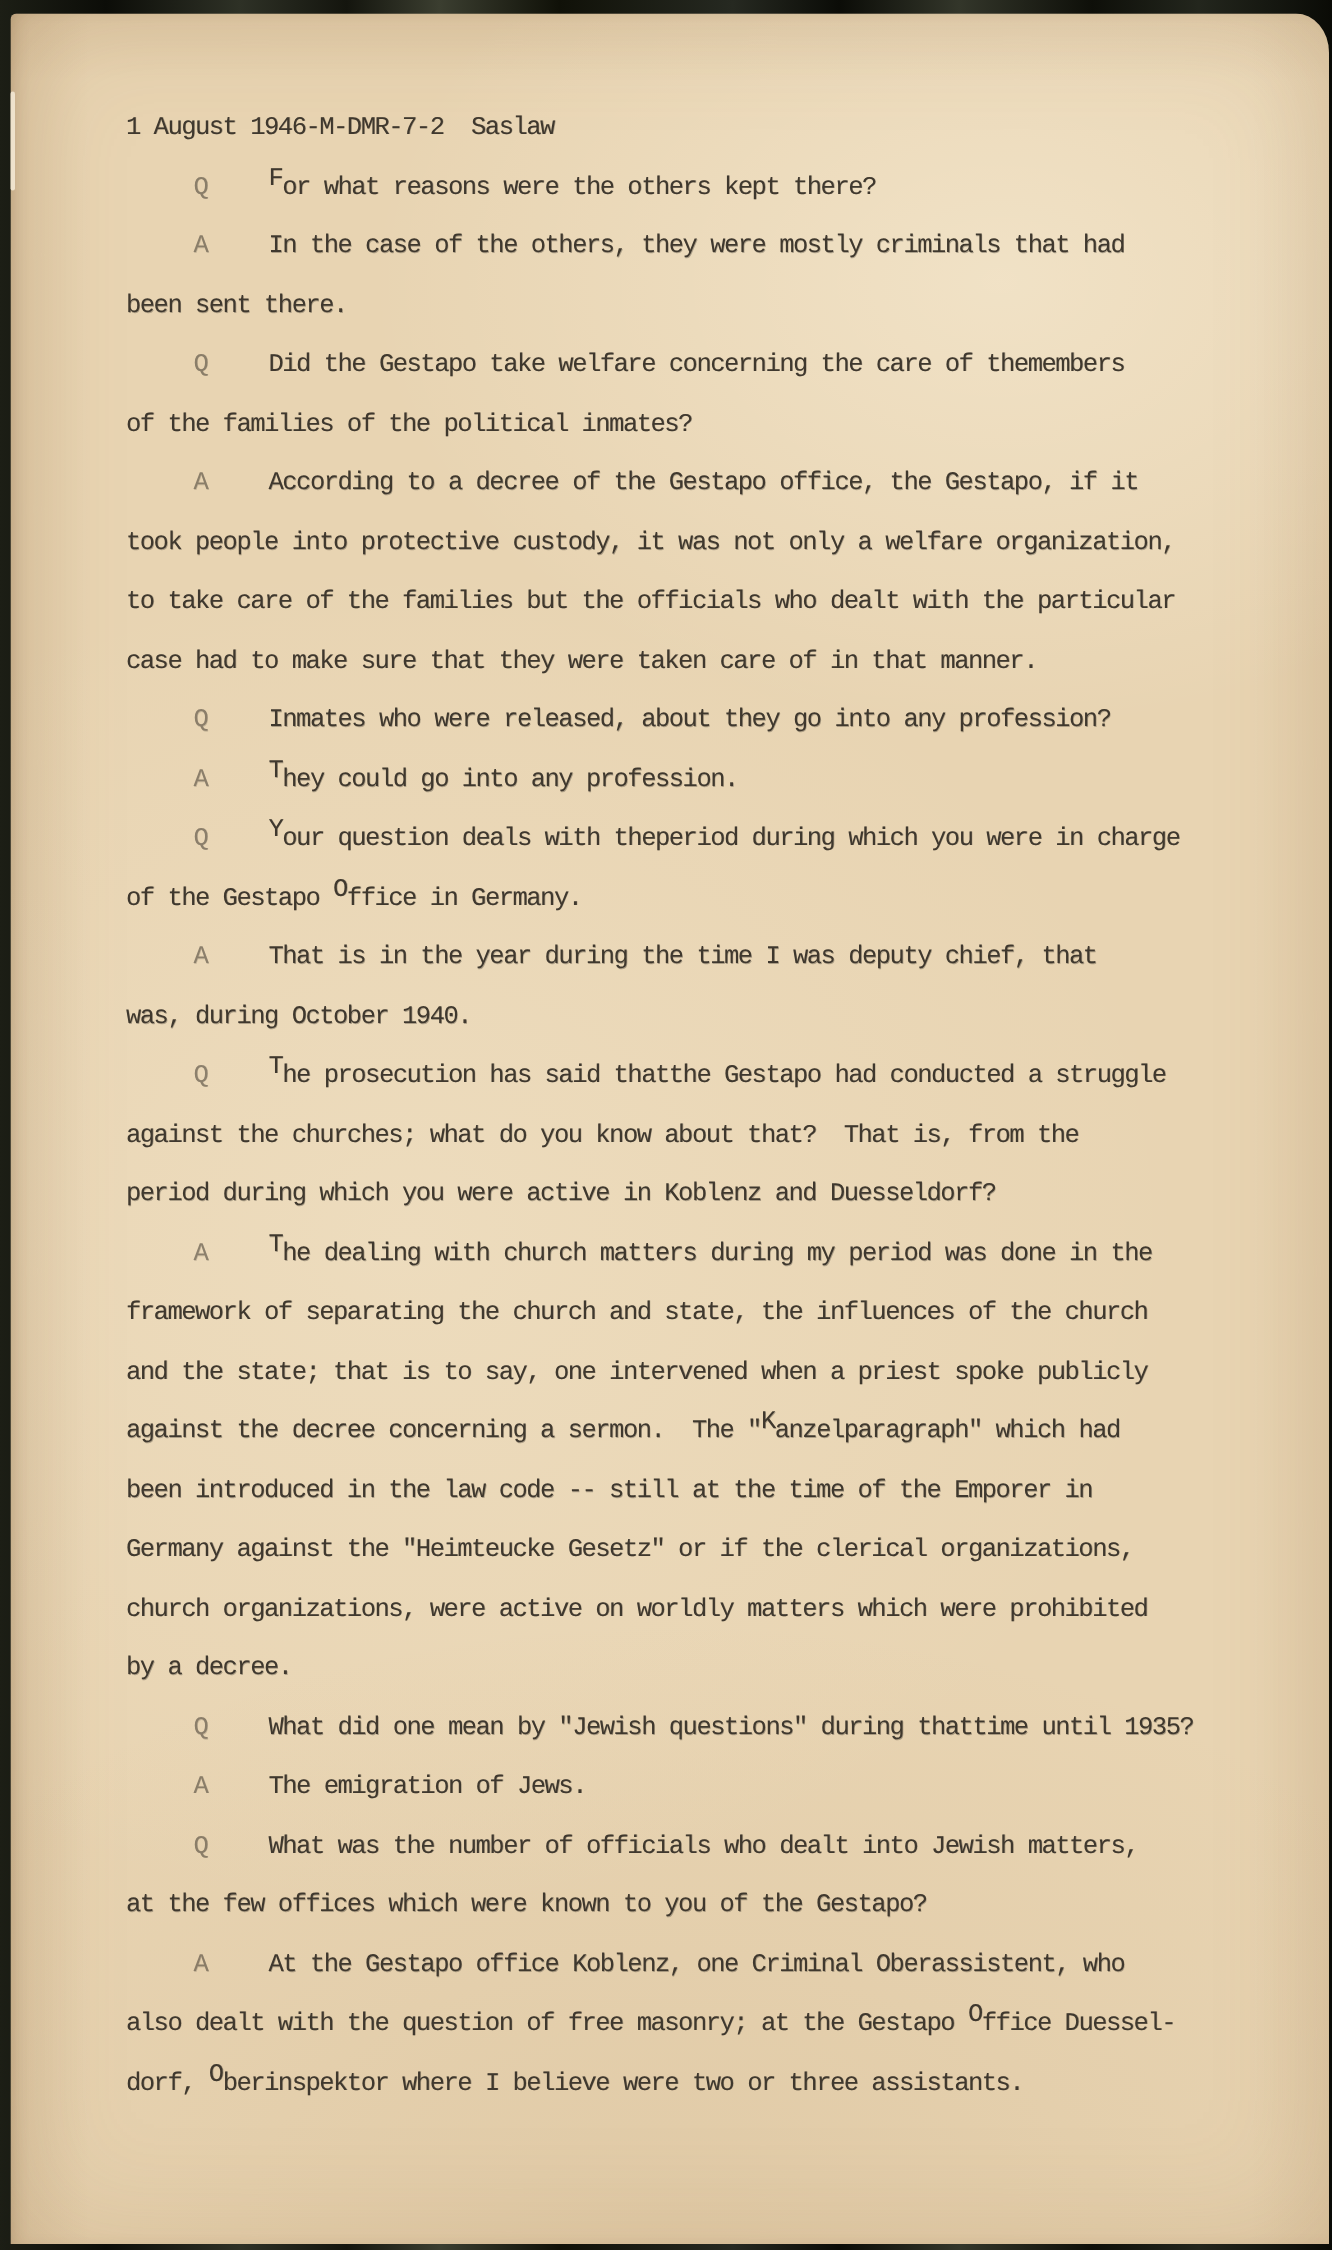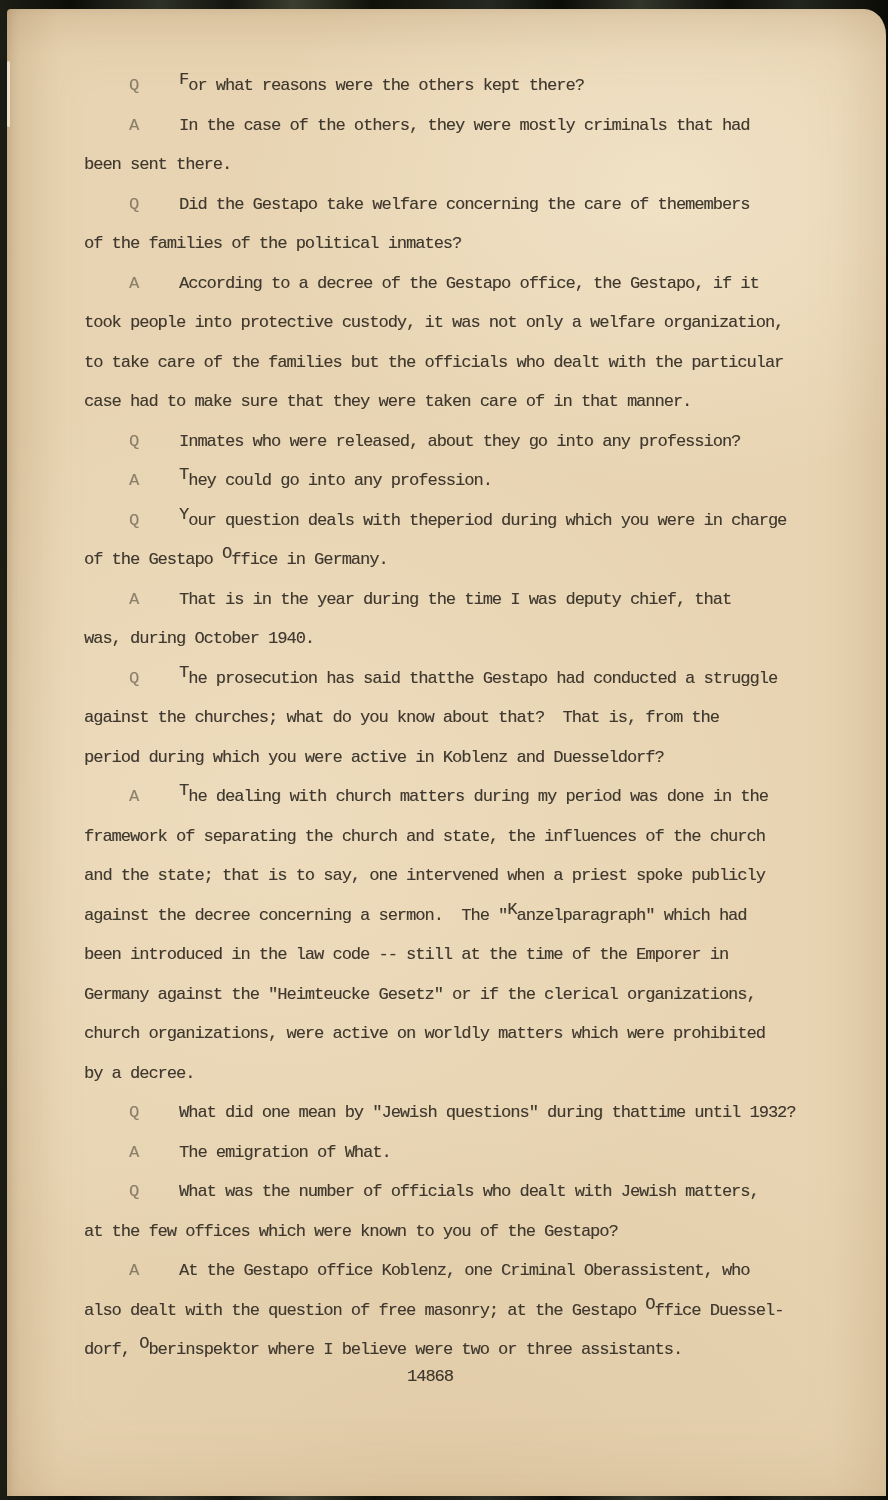--- a/index.html
+++ b/index.html
@@ -43,20 +43,21 @@
   .raised{position:relative;top:-6px;}
   .page-number{line-height:30px;margin-top:-8px;margin-left:-60px;text-align:center;}
 </style>
 </head>
 <body>
 
 <div class="page">
   <div class="edge-highlight"></div>
   <div class="textflow">
 
+    <div class="header-line">1 August 1946-M-DMR-7-2  Saslaw</div>
 
     <div class="para">
       <span class="speaker">Q</span>
       <span class="ptext"><span class="raised">F</span>or what reasons were the others kept there?</span>
     </div>
     <div class="para">
       <span class="speaker">A</span>
       <span class="ptext">In the case of the others, they were mostly criminals that had
 been sent there.</span>
     </div>
@@ -102,33 +103,32 @@
 framework of separating the church and state, the influences of the church
 and the state; that is to say, one intervened when a priest spoke publicly
 against the decree concerning a sermon.  The "<span class="raised">K</span>anzelparagraph" which had
 been introduced in the law code -- still at the time of the Emporer in
 Germany against the "Heimteucke Gesetz" or if the clerical organizations,
 church organizations, were active on worldly matters which were prohibited
 by a decree.</span>
     </div>
     <div class="para">
       <span class="speaker">Q</span>
-      <span class="ptext">What did one mean by "Jewish questions" during thattime until 1932?</span>
+      <span class="ptext">What did one mean by "Jewish questions" during thattime until 1935?</span>
     </div>
     <div class="para">
       <span class="speaker">A</span>
-      <span class="ptext">The emigration of What.</span>
+      <span class="ptext">The emigration of Jews.</span>
     </div>
     <div class="para">
       <span class="speaker">Q</span>
-      <span class="ptext">What was the number of officials who dealt with Jewish matters,
+      <span class="ptext">What was the number of officials who dealt into Jewish matters,
 at the few offices which were known to you of the Gestapo?</span>
     </div>
     <div class="para">
       <span class="speaker">A</span>
       <span class="ptext">At the Gestapo office Koblenz, one Criminal Oberassistent, who
 also dealt with the question of free masonry; at the Gestapo <span class="raised">O</span>ffice Duessel-
 dorf, <span class="raised">O</span>berinspektor where I believe were two or three assistants.</span>
     </div>
 
-    <div class="page-number">14868</div>
   </div>
 </div>
 
 </body></html>

